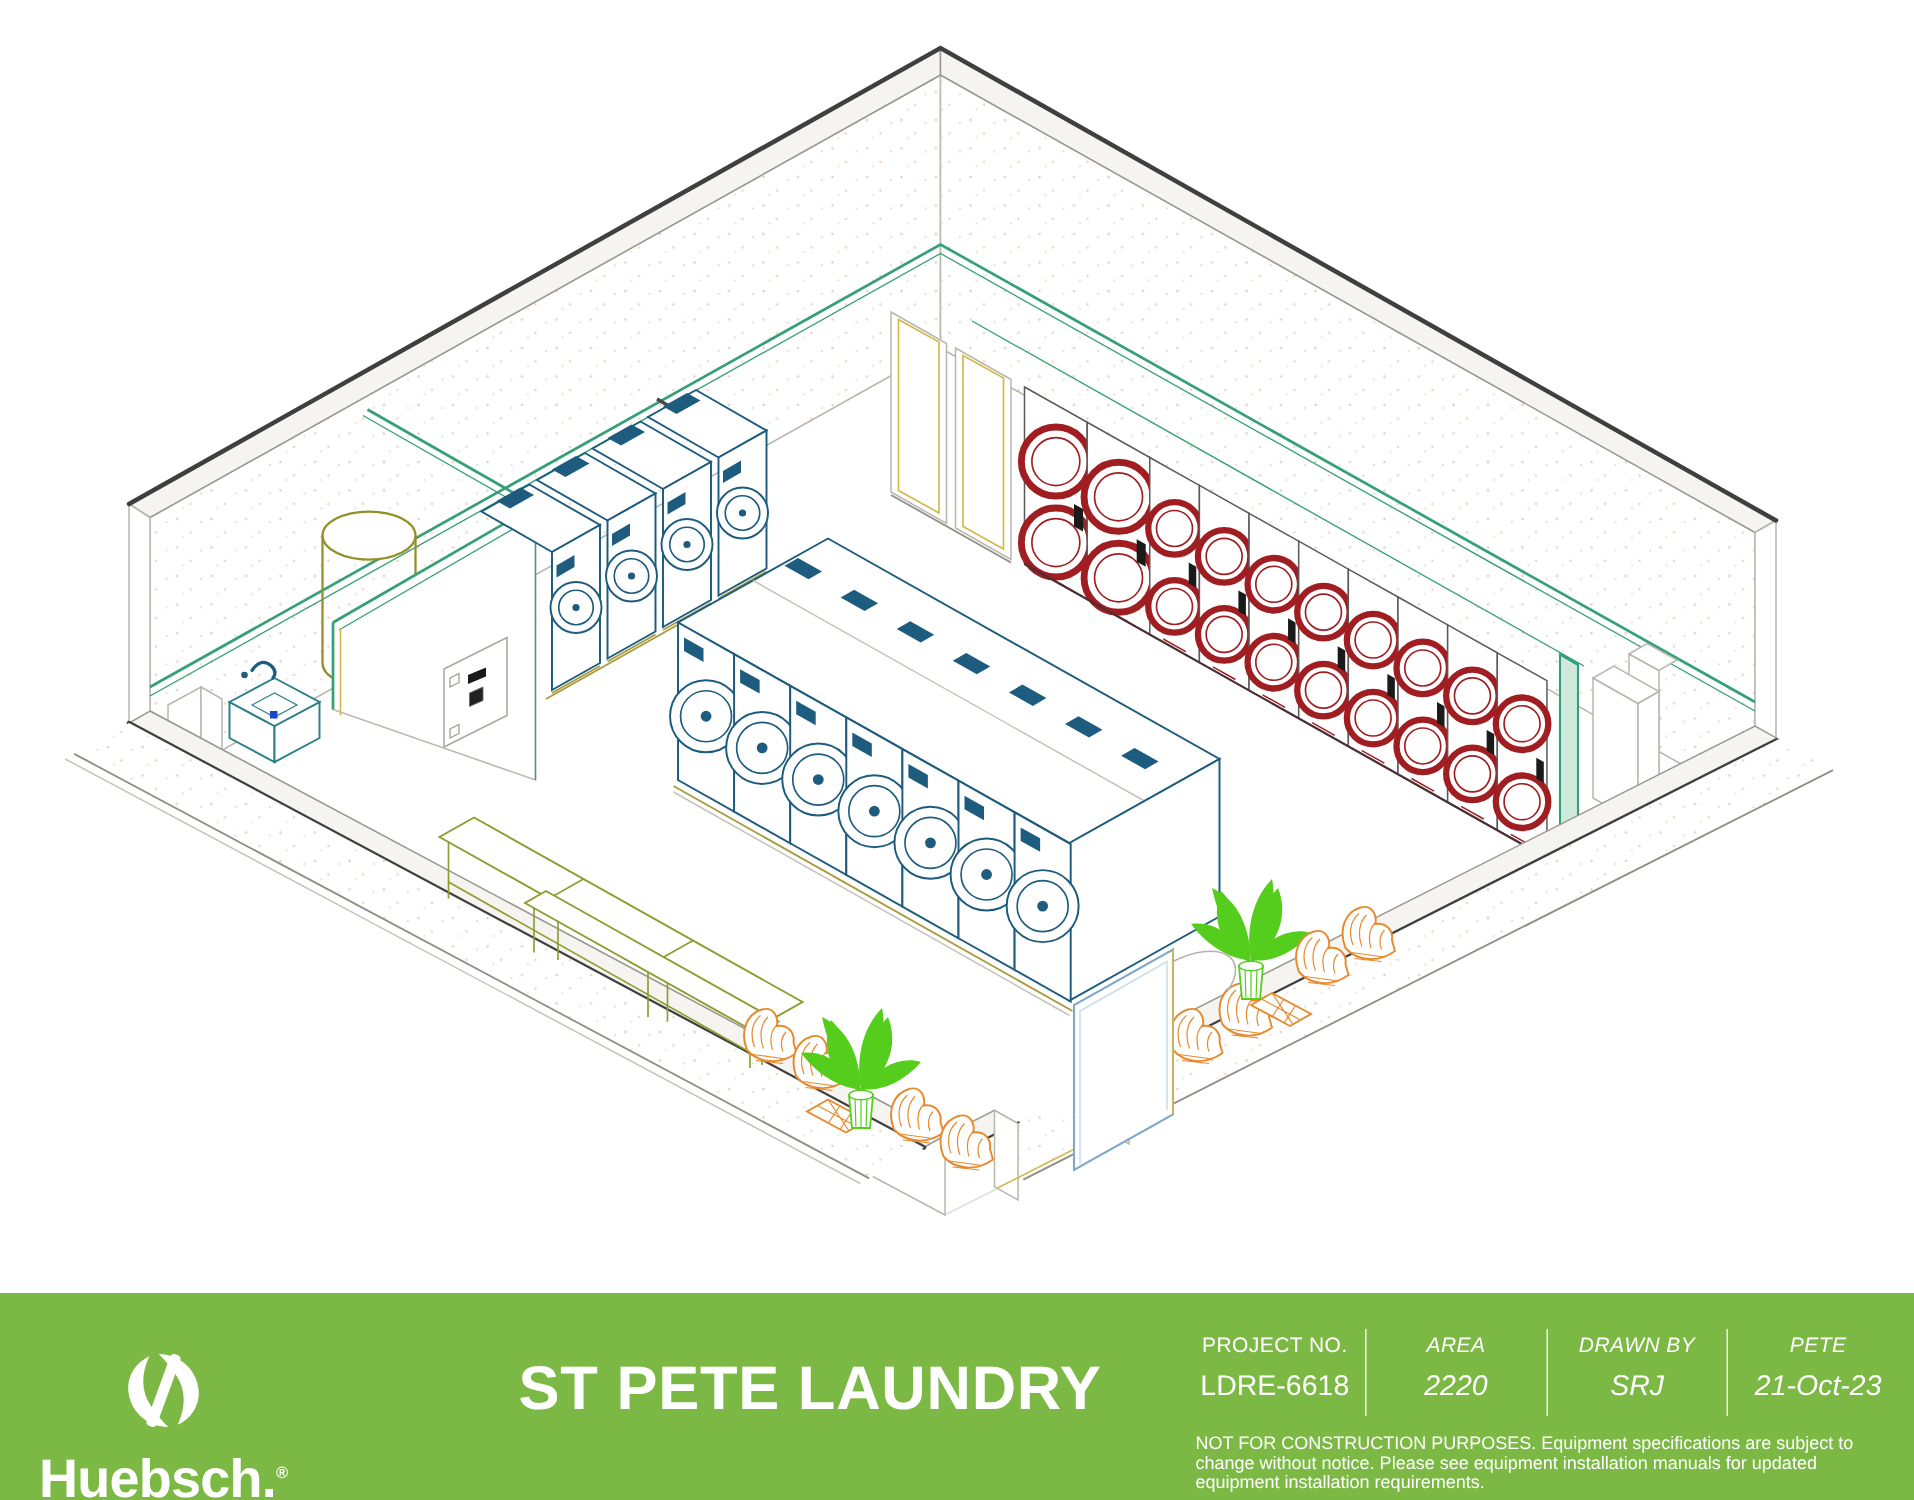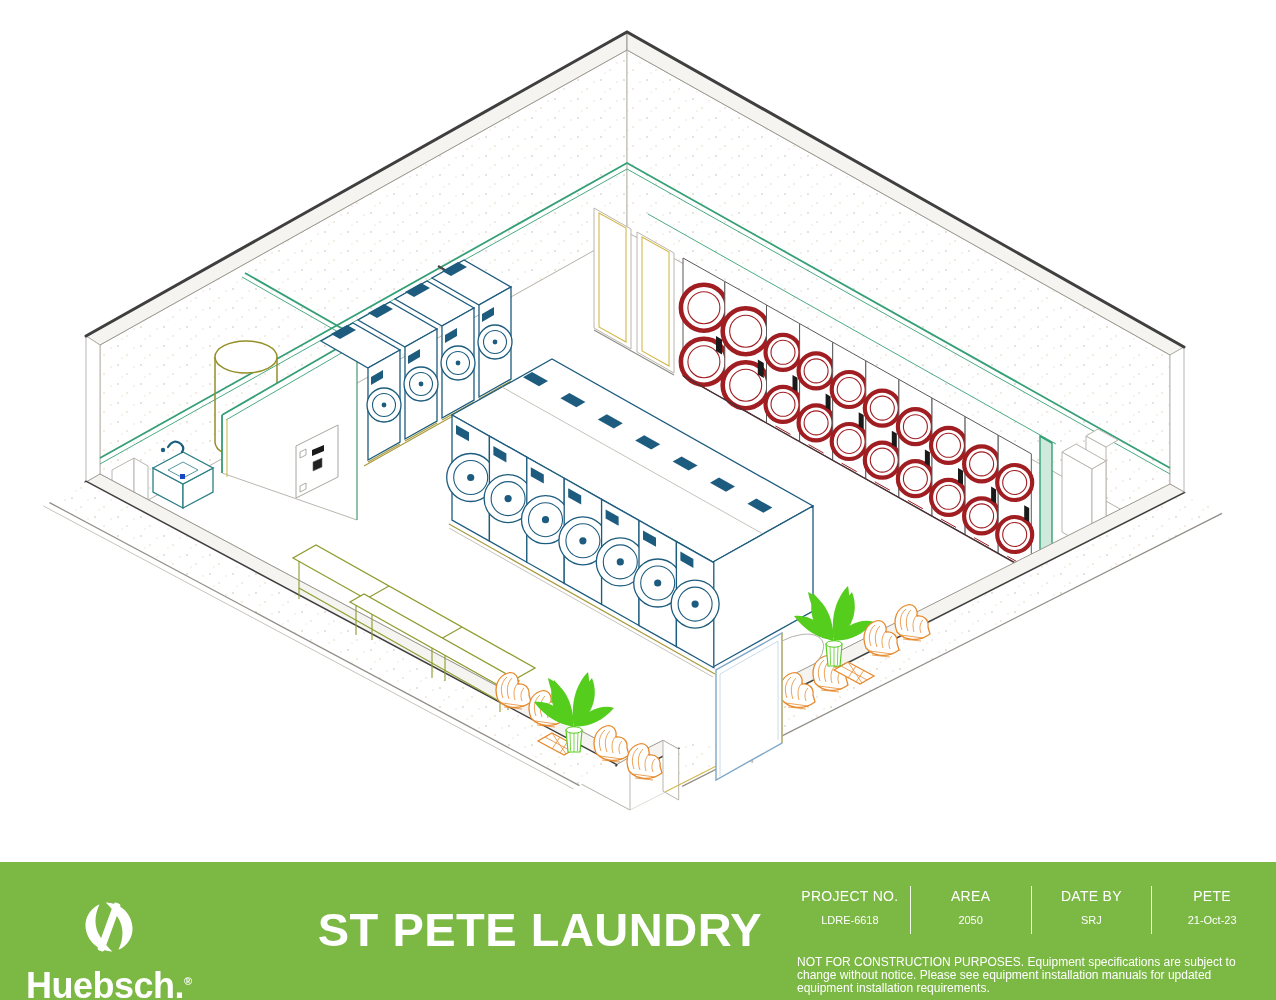--- a/index.html
+++ b/index.html
@@ -35,26 +35,26 @@
   .tealln{stroke:#1d5e7f;fill:none;stroke-width:2.2;stroke-linecap:round;}
 
   
   .footer{position:absolute;left:0;top:862px;width:1276px;height:138px;
           background:var(--footer-green);color:var(--text-white);}
   .brand{position:absolute;left:26px;top:36px;display:flex;align-items:center;gap:9px;flex-direction:column;}
   .logo{width:58px;height:58px;}
   .wordmark{font-size:36px;font-weight:800;letter-spacing:-.5px;color:#fff;}
   .reg{font-size:11px;vertical-align:super;font-weight:700;}
   .title{position:absolute;left:300px;top:40px;width:480px;margin:0;text-align:center;
-         font-size:47px;font-weight:bold;letter-spacing:.5px;color:#fff;white-space:nowrap;}
+         font-size:41px;font-weight:bold;letter-spacing:.5px;color:#fff;white-space:nowrap;}
   .ptable{position:absolute;left:790px;top:24px;width:482px;display:flex;}
   .pcol{flex:1;text-align:center;padding:2px 0 8px;}
-  .pcol + .pcol{border-left:1.5px solid rgba(255,255,255,.9);}
+  .pcol + .pcol{border-left:1.5px solid rgba(255,255,255,.9);font-style:italic;}
   .plabel{font-size:14px;letter-spacing:.3px;}
-  .pvalue{font-size:11px;margin-top:10px;}
+  .pvalue{font-size:19px;margin-top:10px;}
   .disclaimer{position:absolute;left:797px;top:94px;width:472px;margin:0;
               font-size:12px;line-height:13px;color:#fff;}
 </style>
 </head>
 <body>
 
 <div class="stage">
 
   <svg class="scene" width="1276" height="862" viewBox="0 0 1276 862">
     <defs>
@@ -319,24 +319,24 @@
 
     <h1 class="title">ST PETE LAUNDRY</h1>
 
     <div class="ptable">
       <div class="pcol">
         <div class="plabel">PROJECT NO.</div>
         <div class="pvalue">LDRE-6618</div>
       </div>
       <div class="pcol">
         <div class="plabel">AREA</div>
-        <div class="pvalue">2050</div>
+        <div class="pvalue">2220</div>
       </div>
       <div class="pcol">
-        <div class="plabel">DATE BY</div>
+        <div class="plabel">DRAWN BY</div>
         <div class="pvalue">SRJ</div>
       </div>
       <div class="pcol">
         <div class="plabel">PETE</div>
         <div class="pvalue">21-Oct-23</div>
       </div>
     </div>
 
     <p class="disclaimer">NOT FOR CONSTRUCTION PURPOSES. Equipment specifications are subject to change without notice. Please see equipment installation manuals for updated equipment installation requirements.</p>
   </footer>

